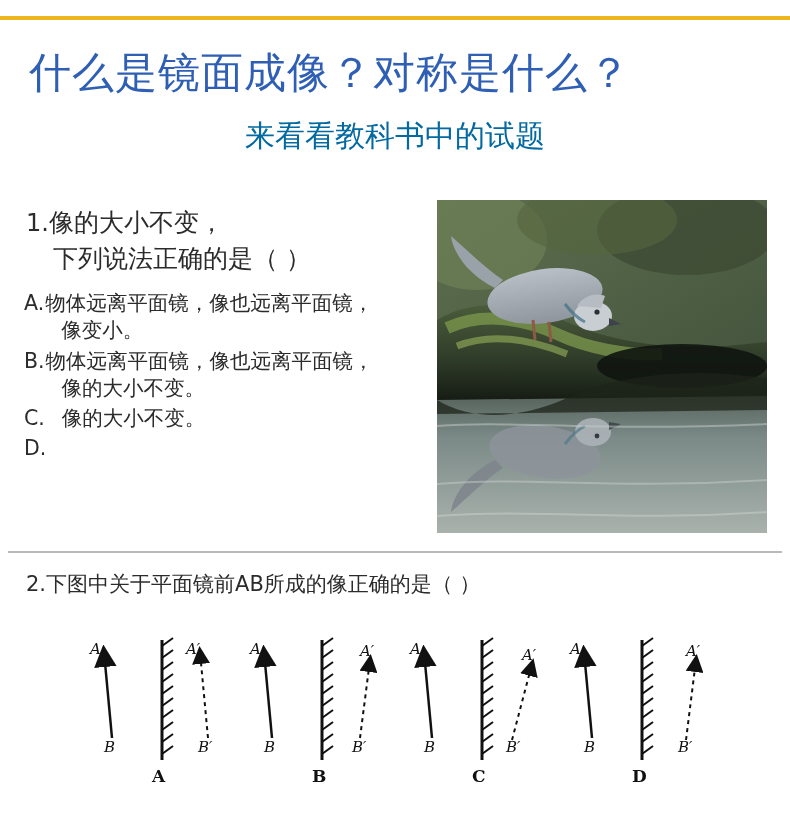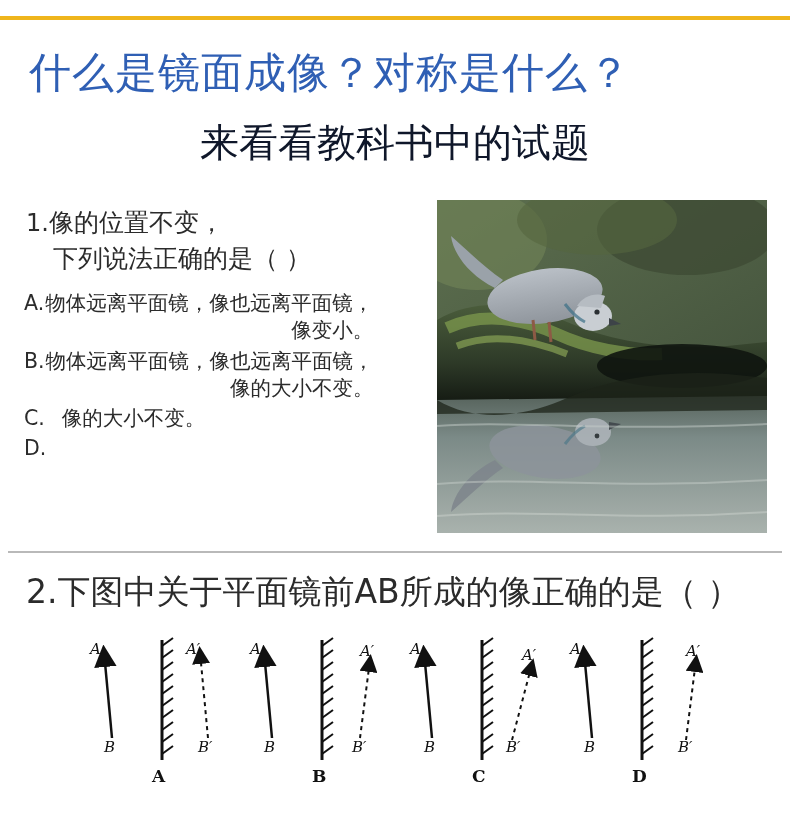--- a/index.html
+++ b/index.html
@@ -41,22 +41,22 @@
     font-weight: 400;
     white-space: nowrap;
     margin-left: 29px;
   }
   .subtitle {
     position: absolute;
     top: 116px;
     left: 0;
     width: 790px;
     text-align: center;
-    font-size: 39px;
-    color: #0f172a;
+    font-size: 30px;
+    color: #0369a1;
     font-family: "DejaVu Sans", sans-serif;
   }
   
   .q1-stem {
     position: absolute;
     top: 205px;
     left: 26px;
     width: 400px;
     font-size: 25px;
     line-height: 1.45;
@@ -85,21 +85,20 @@
     display: flex;
     align-items: flex-start;
   }
   .opt .lab {
     flex: 0 0 auto;
     padding-right: 1px;
   }
   .opt .txt .l2 {
     display: block;
     padding-left: 16px;
-    text-align: right;
   }
   
   .photo {
     position: absolute;
     top: 200px;
     left: 437px;
     width: 330px;
     height: 333px;
     overflow: hidden;
     background: #5a6a63;
@@ -112,21 +111,21 @@
     left: 8px;
     width: 774px;
     height: 2px;
     background: #b9b9b9;
   }
   
   .q2-stem {
     position: absolute;
     top: 570px;
     left: 26px;
-    font-size: 33px;
+    font-size: 21px;
     color: #2b2b2b;
     font-family: "DejaVu Sans", sans-serif;
     white-space: nowrap;
   }
   .figure {
     position: absolute;
     top: 630px;
     left: 60px;
     width: 680px;
     height: 170px;
@@ -136,21 +135,21 @@
 <body>
 
 <div class="page">
 
   <div class="top-rule"></div>
 
   <div class="title">什么是镜面成像？对称是什么？</div>
   <div class="subtitle">来看看教科书中的试题</div>
 
   <div class="q1-stem">
-    <span class="num">1.</span><span>像的位置不变，</span>
+    <span class="num">1.</span><span>像的大小不变，</span>
     <span class="l2">下列说法正确的是（  ）</span>
   </div>
 
   <div class="options">
     <div class="opt">
       <span class="lab">A.</span>
       <span class="txt">
         <span>物体远离平面镜，像也远离平面镜，</span>
         <span class="l2">像变小。</span>
       </span>

